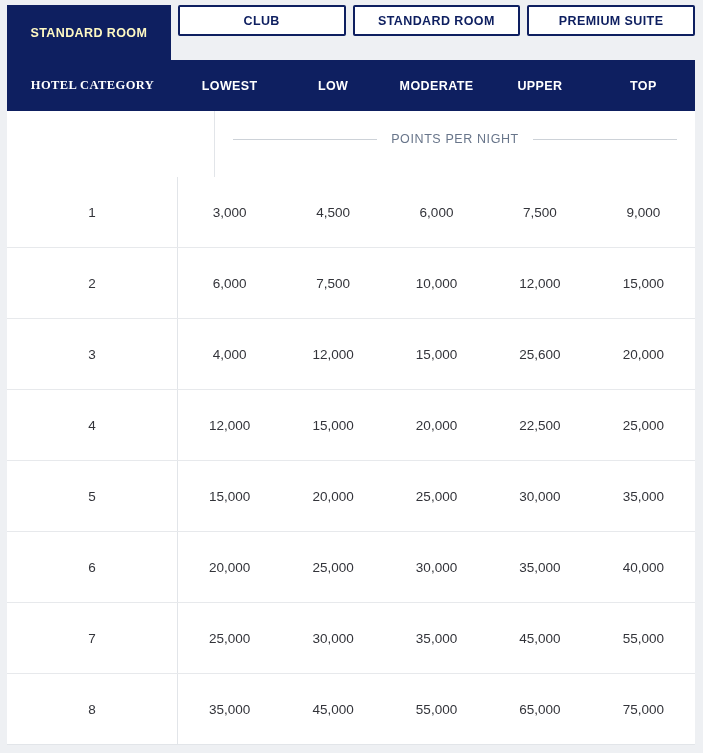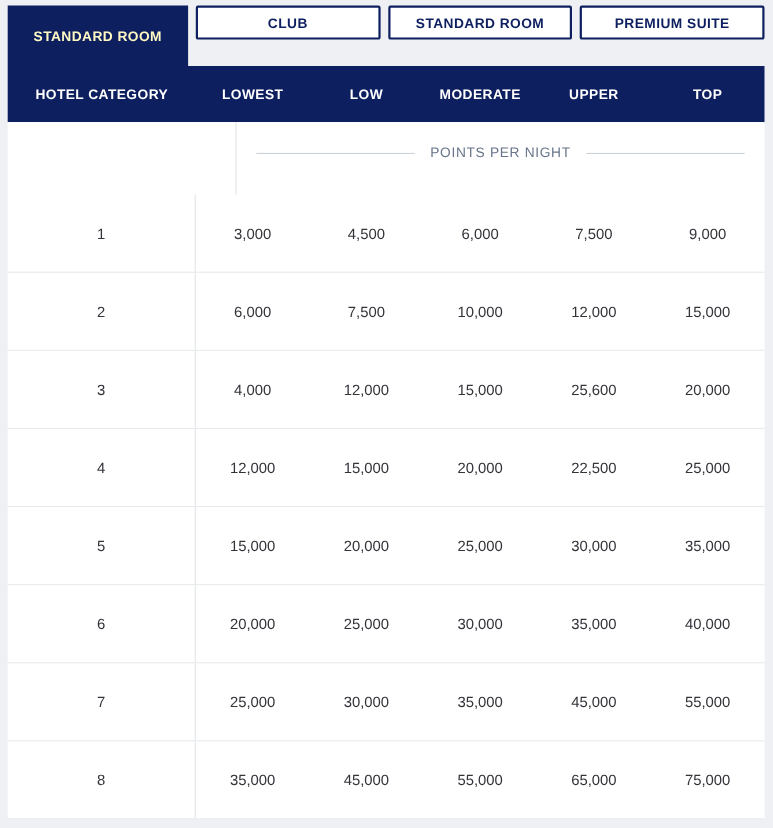--- a/index.html
+++ b/index.html
@@ -41,21 +41,21 @@
     border-radius:0;
   }
   
   .band {
     display:flex; align-items:center;
     height:51px;
     background:var(--navy, #0e1f60);
     color:#ffffff;
     font-size:12.5px; font-weight:700; letter-spacing:.4px;
   }
-  .band .cat { width:171px; text-align:center; }
+  .band .cat { width:171px; text-align:center;font-family:Liberation Serif, serif; }
   .band .col { flex:1 1 0; text-align:center; }
   
   .tbody {
     background:#ffffff;
     border-bottom:1px solid var(--divider, #e2e5e9);
   }
   .pph { display:flex; height:66px;padding-left:36px; }
   .pph .cat { width:171px; border-right:1px solid var(--divider, #e2e5e9); }
   .pph .label-wrap {
     flex:1 1 0; display:flex; align-items:center;

